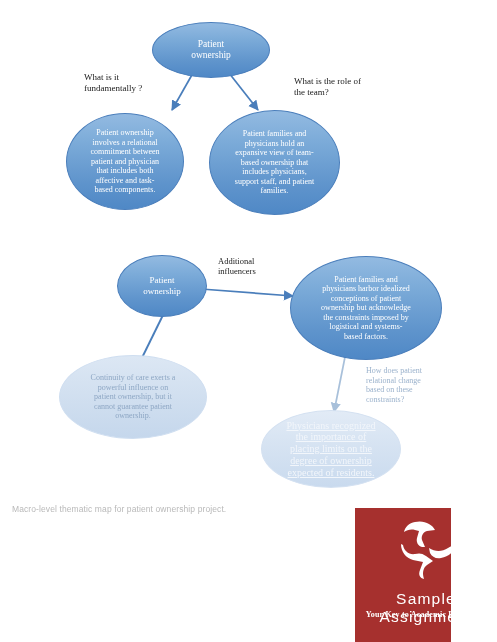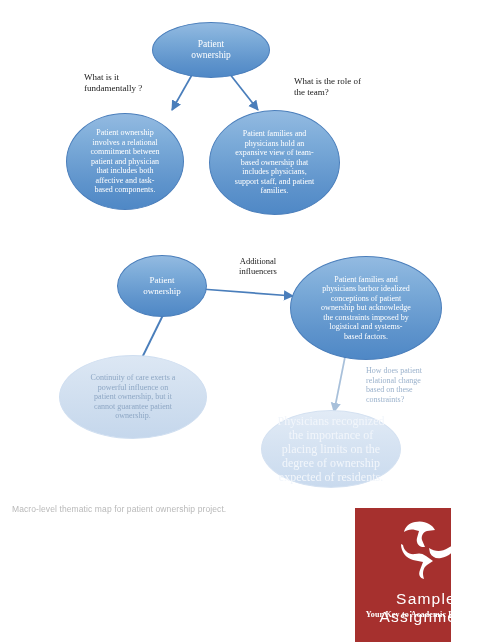--- a/index.html
+++ b/index.html
@@ -185,21 +185,21 @@
 includes physicians,
 support staff, and patient
 families.</span>
   </div>
 
   <div class="node strong" style="left:117px; top:255px; width:90px; height:62px; font-size:9px;">
     <span class="node-text">Patient
 ownership</span>
   </div>
 
-  <div class="edge-label" style="left:218px; top:256px; width:80px; font-size:8.5px; text-align:center;">Additional
+  <div class="edge-label" style="left:218px; top:256px; width:80px; font-size:8.5px; text-align:left;">Additional
 influencers</div>
 
   <div class="node strong" style="left:290px; top:256px; width:152px; height:104px; font-size:8px;">
     <span class="node-text">Patient families and
 physicians harbor idealized
 conceptions of patient
 ownership but acknowledge
 the constraints imposed by
 logistical and systems-
 based factors.</span>
@@ -211,21 +211,21 @@
 patient ownership, but it
 cannot guarantee patient
 ownership.</span>
   </div>
 
   <div class="edge-label muted" style="left:366px; top:366px; width:100px; font-size:8px;">How does patient
 relational change
 based on these
 constraints?</div>
 
-  <div class="node faded-light" style="left:261px; top:410px; width:140px; height:78px; font-size:12px;">
+  <div class="node faded-light" style="left:261px; top:410px; width:140px; height:78px; font-size:10px;text-decoration:underline;">
     <span class="node-text">Physicians recognized
 the importance of
 placing limits on the
 degree of ownership
 expected of residents.</span>
   </div>
 
   <div id="brand">
     <svg id="brand-mark" viewBox="0 0 74 62" xmlns="http://www.w3.org/2000/svg">
 

